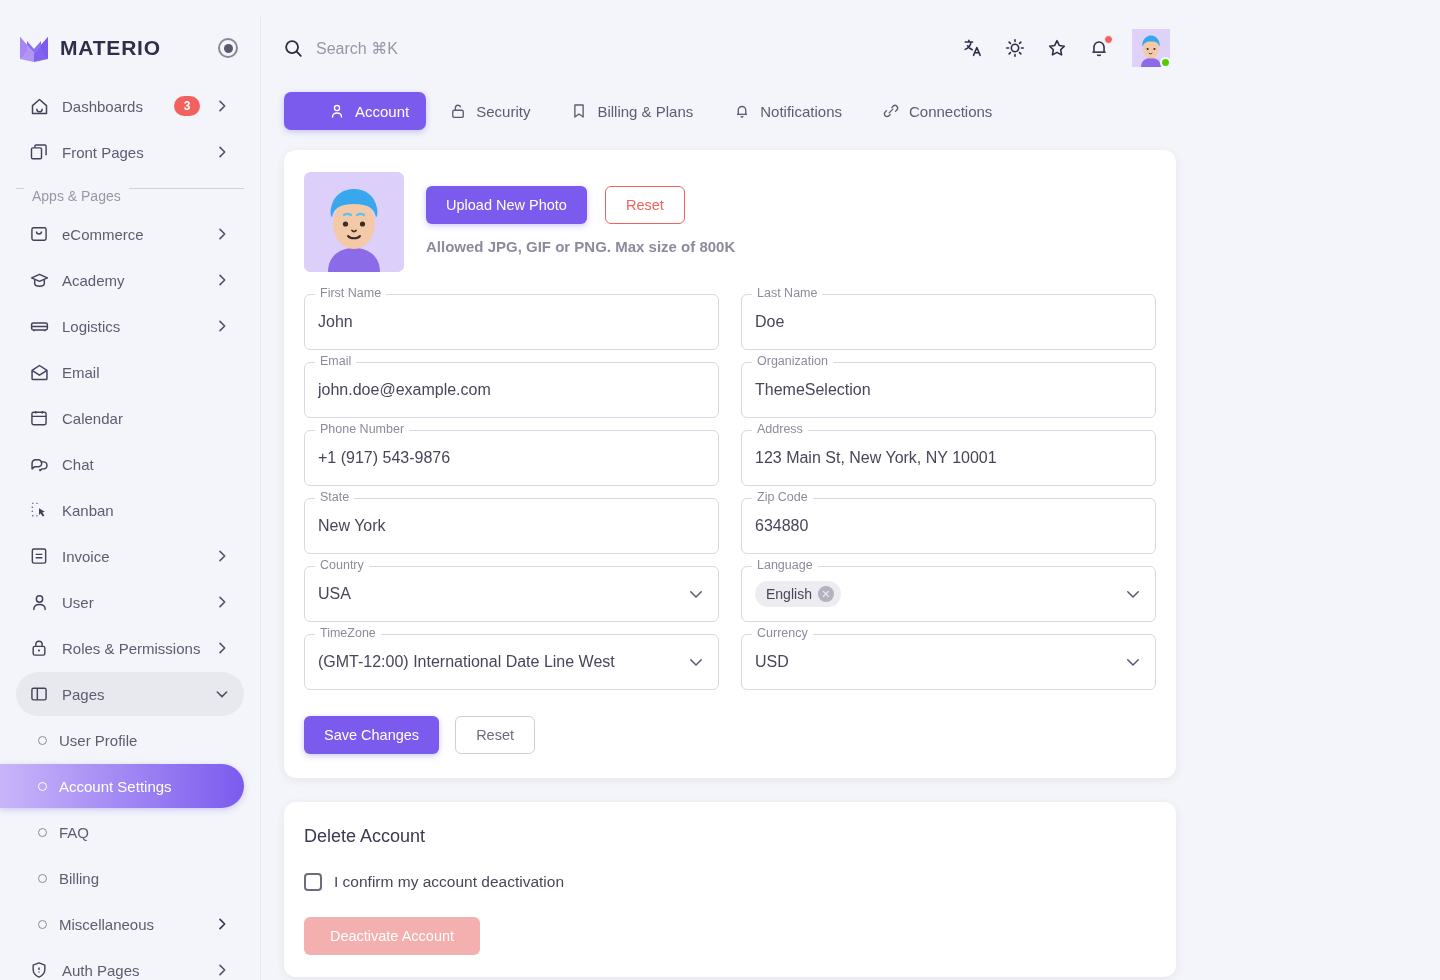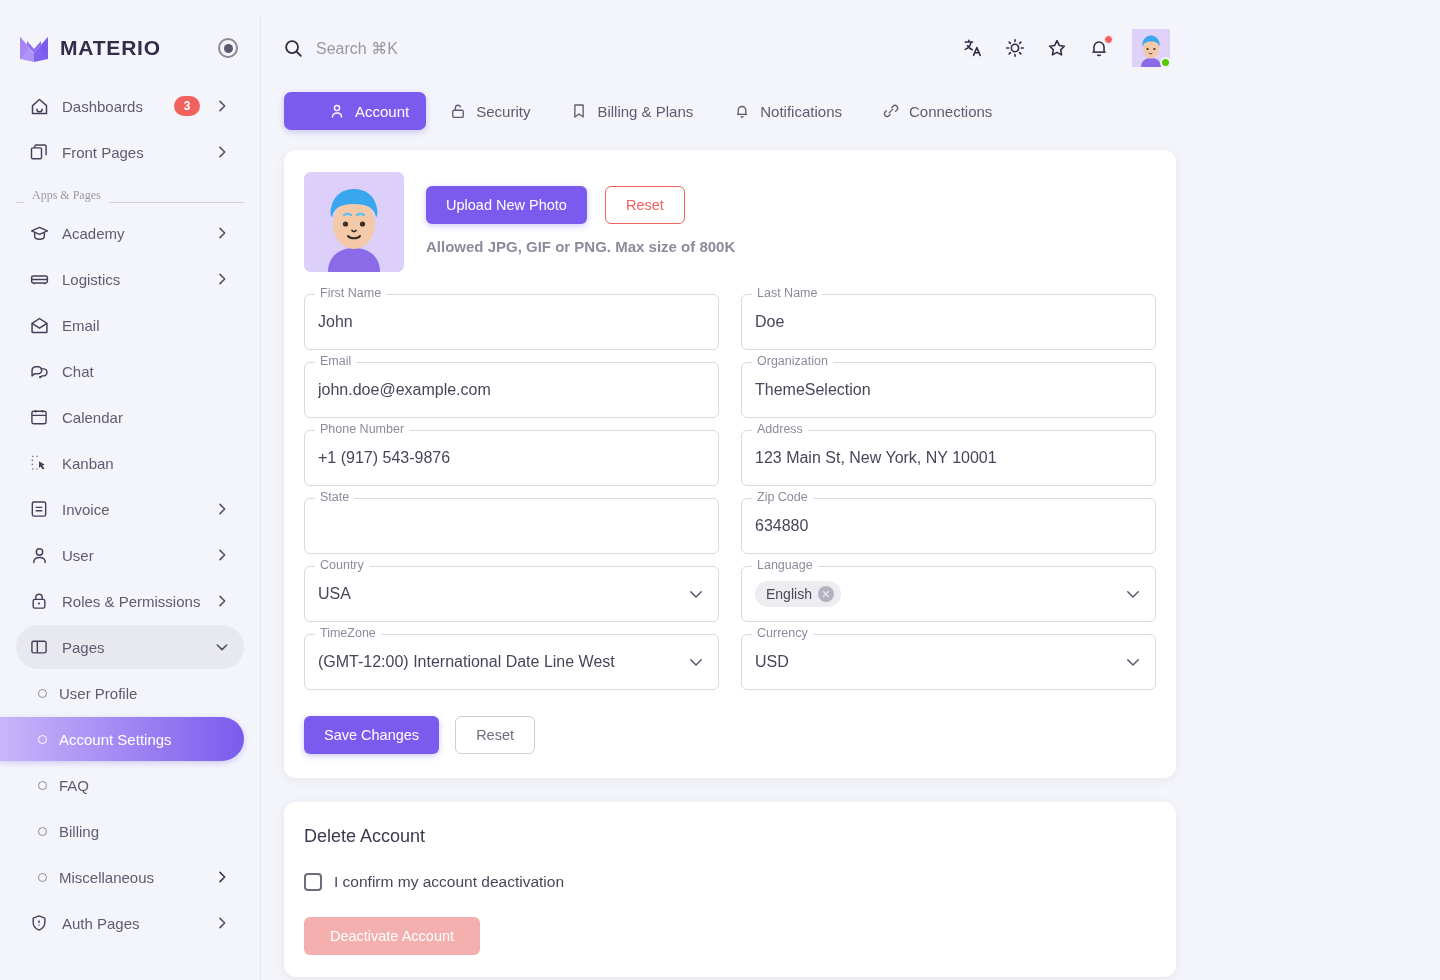--- a/index.html
+++ b/index.html
@@ -51,24 +51,23 @@
   .nav-item .label { flex: 1; white-space: nowrap; }
   .nav-item .chev { width: 16px; height: 16px; flex: 0 0 16px; opacity: .85; }
   .nav-item.active-parent { background: rgba(58,53,65,0.06); }
   .badge {
     background: #F1625F; color: #fff; font-size: 12px; font-weight: 600;
     border-radius: 11px; min-width: 26px; height: 20px;
     display: flex; align-items: center; justify-content: center; padding: 0 7px;
     margin-right: 2px;
   }
   .section-head {
-    display: flex; align-items: flex-end; gap: 8px;
-    margin: 14px 16px 8px 16px; color: #9A96A8; font-size: 12px;
+    display: flex; align-items: flex-start; gap: 8px;
+    margin: 14px 16px 8px 16px; color: #9A96A8; font-size: 14px;
     white-space: nowrap;
-    font-family: Liberation Serif, serif;
   }
   .section-head .dash { width: 8px; height: 1px; background: #D3D0DC; flex: 0 0 8px; }
   .section-head .rule { flex: 1; height: 1px; background: #D3D0DC; }
   .sub-item {
     display: flex; align-items: center; gap: 12px;
     height: 44px; margin: 0 16px 2px 16px; padding: 0 14px 0 22px;
     border-radius: 22px; cursor: pointer; color: #5F5B71; font-size: 15px;
   }
   .sub-item .dot-ring {
     width: 9px; height: 9px; border-radius: 50%;
@@ -226,20 +225,34 @@
             </svg>
         </span>
       </div>
 
       <div class="section-head">
         <span class="dash"></span>
         <span>Apps &amp; Pages</span>
         <span class="rule"></span>
       </div>
 
+      <div class="nav-item">
+        <span class="ico">
+          <svg viewBox="0 0 24 24" width="20" height="20" fill="none" stroke="#44405A" stroke-width="1.7" stroke-linejoin="round">
+            <rect x="3.5" y="4.5" width="17" height="15" rx="2"></rect>
+              <path d="M9 9a3 3 0 0 0 6 0"></path>
+          </svg>
+        </span>
+        <span class="label">eCommerce</span>
+        <span class="chev">
+          <svg viewBox="0 0 24 24" width="16" height="16" fill="none" stroke="#3A3550" stroke-width="2.4" stroke-linecap="round" stroke-linejoin="round">
+              <path d="M9 5l7 7-7 7"></path>
+            </svg>
+        </span>
+      </div>
 
       <div class="nav-item">
         <span class="ico">
           <svg viewBox="0 0 24 24" width="21" height="21" fill="none" stroke="#44405A" stroke-width="1.7" stroke-linejoin="round">
             <path d="M3 9l9-4 9 4-9 4z"></path>
               <path d="M6.5 11v4.5c0 1.7 2.5 3 5.5 3s5.5-1.3 5.5-3V11"></path>
           </svg>
         </span>
         <span class="label">Academy</span>
         <span class="chev">
@@ -269,36 +282,36 @@
           <svg viewBox="0 0 24 24" width="21" height="21" fill="none" stroke="#44405A" stroke-width="1.7" stroke-linejoin="round">
             <path d="M3.5 9.5L12 4l8.5 5.5V19a1 1 0 0 1-1 1h-15a1 1 0 0 1-1-1z"></path>
               <path d="M3.5 9.5L12 15l8.5-5.5"></path>
           </svg>
         </span>
         <span class="label">Email</span>
       </div>
 
       <div class="nav-item">
         <span class="ico">
+          <svg viewBox="0 0 24 24" width="20" height="20" fill="none" stroke="#44405A" stroke-width="1.7" stroke-linejoin="round">
+            <rect x="3.5" y="5" width="17" height="15" rx="2"></rect>
+              <path d="M3.5 10h17M8 3.5v3M16 3.5v3"></path>
+          </svg>
+        </span>
+        <span class="label">Calendar</span>
+      </div>
+
+      <div class="nav-item">
+        <span class="ico">
           <svg viewBox="0 0 24 24" width="21" height="21" fill="none" stroke="#44405A" stroke-width="1.7" stroke-linejoin="round">
             <path d="M3.5 10.5a4 4 0 0 1 4-4h3a4 4 0 0 1 0 8h-4l-3 2.5z"></path>
               <path d="M13 9h3.5a4 4 0 0 1 0 8H15l-2.5 2v-2"></path>
           </svg>
         </span>
         <span class="label">Chat</span>
-      </div>
-
-      <div class="nav-item">
-        <span class="ico">
-          <svg viewBox="0 0 24 24" width="20" height="20" fill="none" stroke="#44405A" stroke-width="1.7" stroke-linejoin="round">
-            <rect x="3.5" y="5" width="17" height="15" rx="2"></rect>
-              <path d="M3.5 10h17M8 3.5v3M16 3.5v3"></path>
-          </svg>
-        </span>
-        <span class="label">Calendar</span>
       </div>
 
       <div class="nav-item">
         <span class="ico">
           <svg viewBox="0 0 24 24" width="20" height="20" fill="none" stroke="#44405A" stroke-width="1.7" stroke-linejoin="round">
             <path d="M4 4h3M9 4h3M4 8v3M4 13v3M4 19h3M9 19h1" stroke-dasharray="1.2 2.6"></path>
             <path d="M12 10l7 4-3 1 2.5 3.5-2 1.3L14 16.3 12 18z" fill="#44405A" stroke="none"></path>
           </svg>
         </span>
         <span class="label">Kanban</span>
@@ -586,20 +599,21 @@
 
           <div class="field">
             <span class="box"></span>
             <span class="lg">Address</span>
             <span class="val">123 Main St, New York, NY 10001</span>
           </div>
 
           <div class="field">
             <span class="box"></span>
             <span class="lg">State</span>
+            <span class="val">New York</span>
           </div>
 
           <div class="field">
             <span class="box"></span>
             <span class="lg">Zip Code</span>
             <span class="val">634880</span>
           </div>
 
           <div class="field">
             <span class="box"></span>

